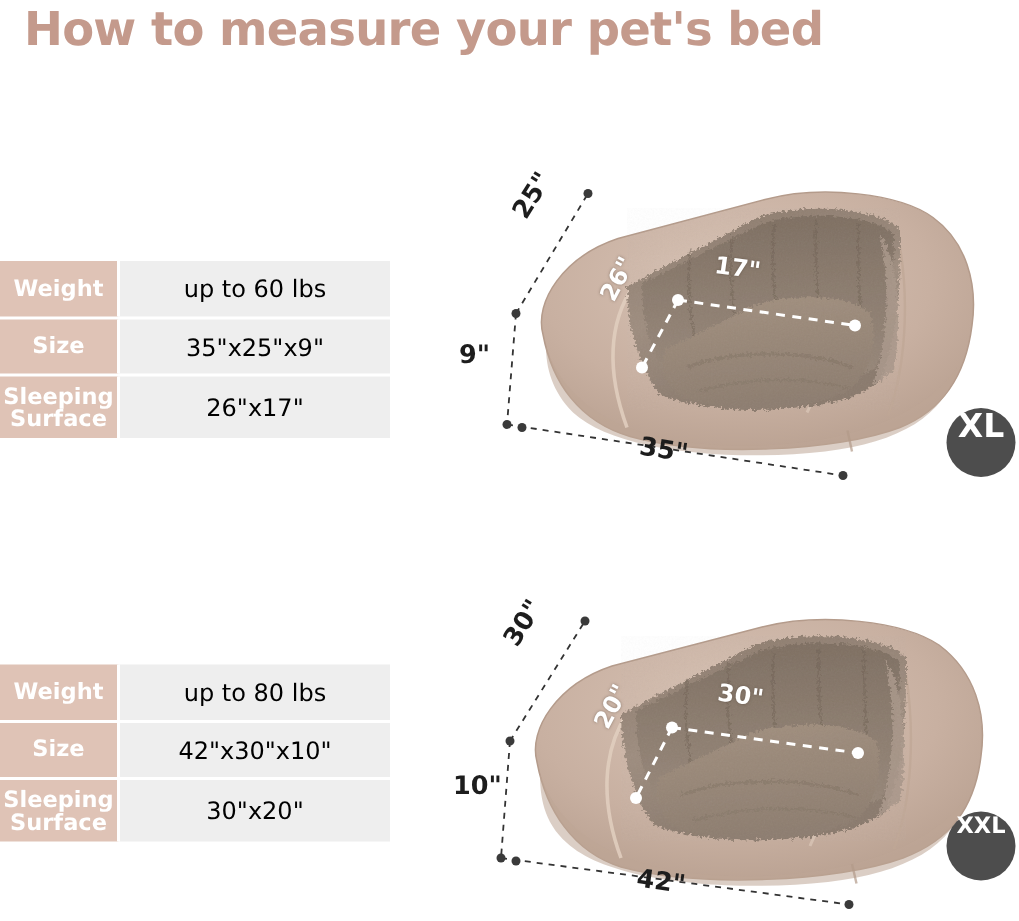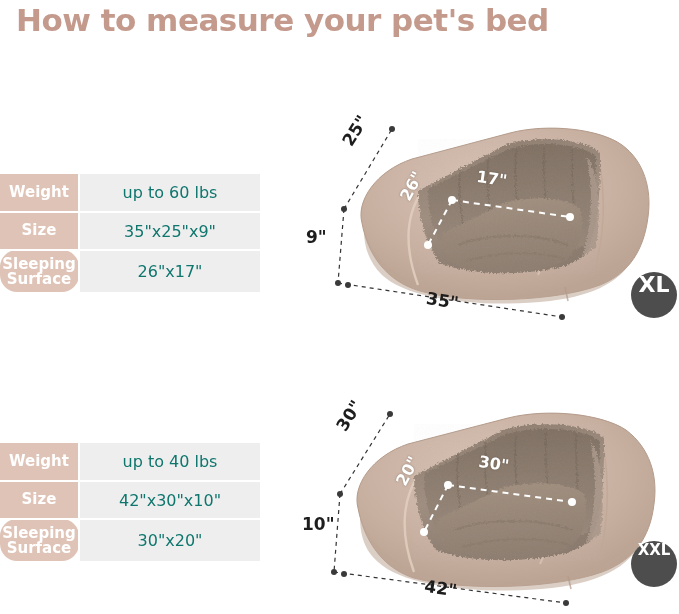--- a/index.html
+++ b/index.html
@@ -50,25 +50,25 @@
   .spec-label {
     width: 78px;
     background: #dfc3b6;
     color: #ffffff;
     font-family: "DejaVu Sans", sans-serif;
     font-size: 15px;
     font-weight: bold;
     line-height: 1.05;
     border-bottom: 2px solid #ffffff;
   }
-  .spec-label.tall { line-height: 1.0; border-radius: 17px; }
+  .spec-label.tall { line-height: 1.0; }
   .spec-value {
     width: 180px;
     background: #eeeeee;
-    color: #0f766e;
+    color: #000000;
     font-family: "DejaVu Sans", sans-serif;
     font-size: 16px;
     border-bottom: 2px solid #ffffff;
     border-left: 2px solid #ffffff;
   }
   .spec-table tr:last-child .spec-label,
   .spec-table tr:last-child .spec-value { border-bottom: none; }
   .spec-table tr.tall-row { height: 42px; }
 
   
@@ -138,21 +138,21 @@
     </td>
     <td class="spec-value">26"x17"</td>
   </tr>
 </tbody>
   </table>
 
 <table class="spec-table xxl">
   <tbody>
       <tr>
     <td class="spec-label">Weight</td>
-    <td class="spec-value">up to 40 lbs</td>
+    <td class="spec-value">up to 80 lbs</td>
   </tr>
   <tr>
     <td class="spec-label">Size</td>
     <td class="spec-value">42"x30"x10"</td>
   </tr>
   <tr class="tall-row">
     <td class="spec-label tall">
       <div>Sleeping</div>
       <div>Surface</div>
     </td>

